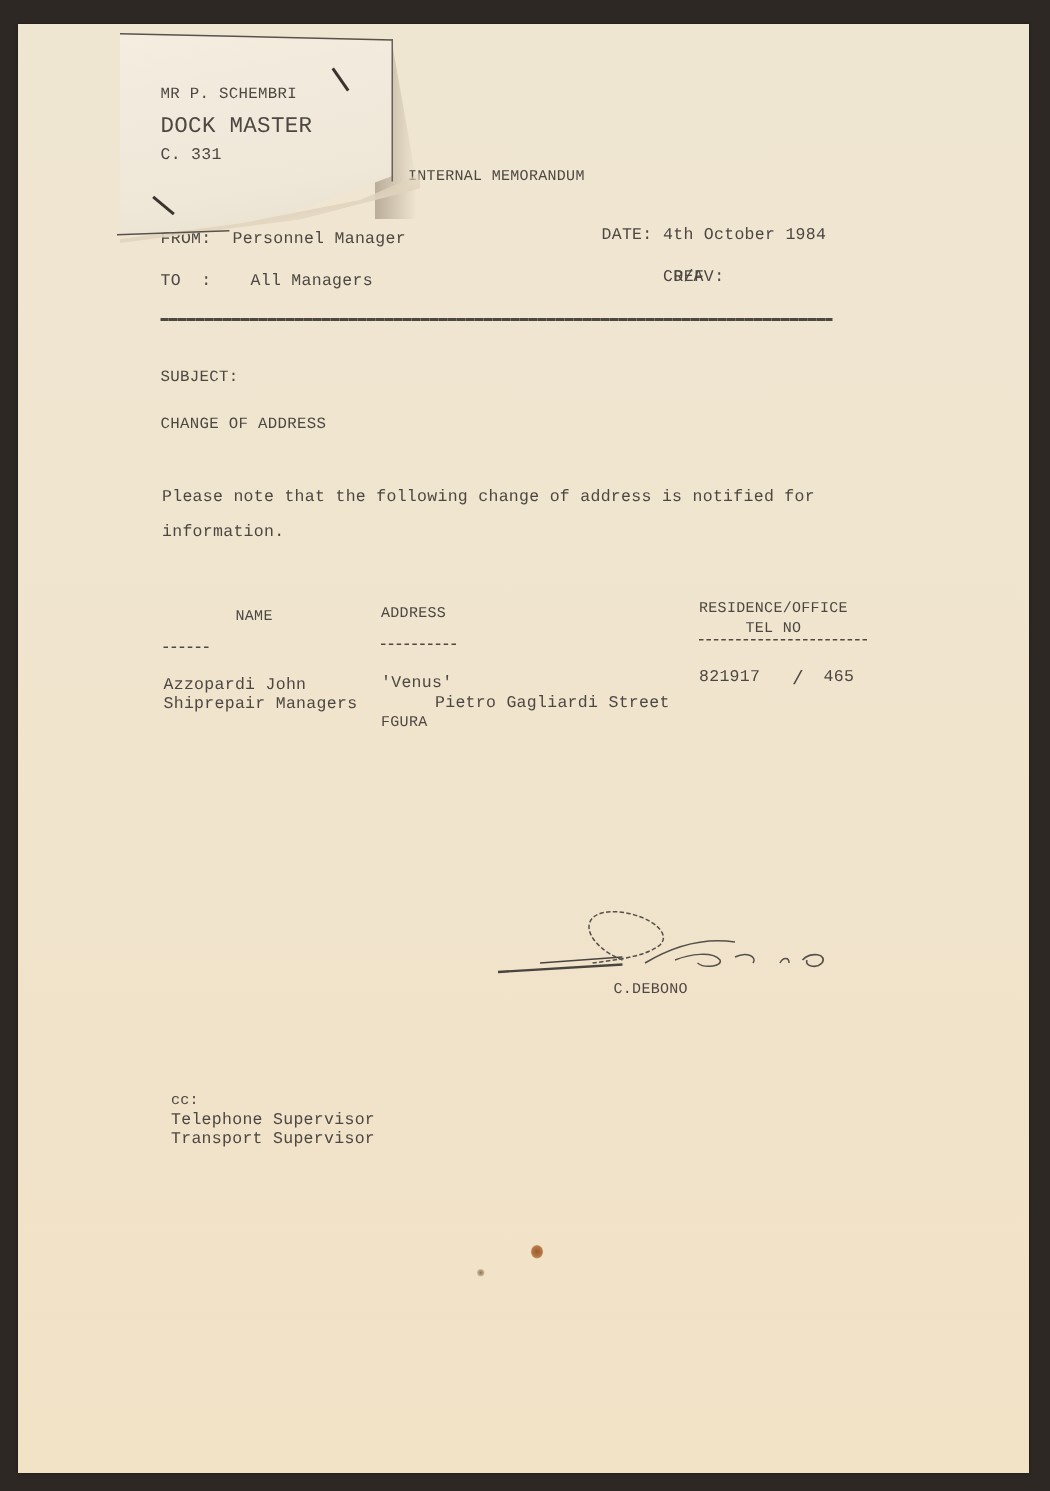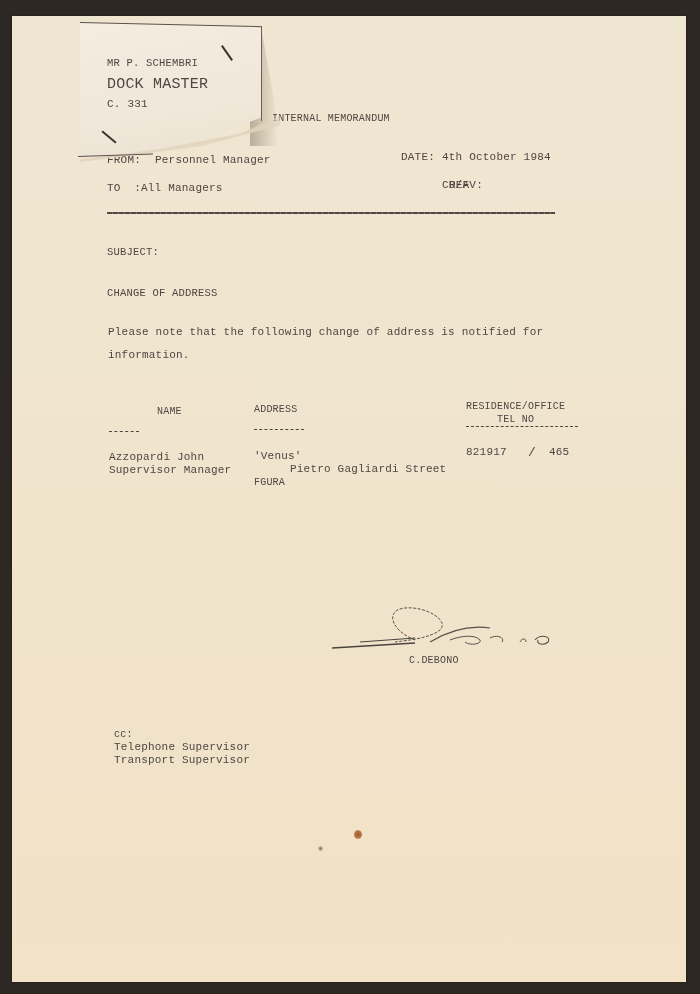--- a/index.html
+++ b/index.html
@@ -122,49 +122,49 @@
 <div class="t" style="left:107px; top:57px; z-index:6; font-size:10.5px;">MR P. SCHEMBRI</div>
 <div class="t" style="left:107px; top:78px; z-index:6; font-size:15px;">DOCK MASTER</div>
 <div class="t" style="left:107px; top:98px; z-index:6; font-size:11px;">C. 331</div>
 
 <div class="t" style="left:272px; top:112px; font-size:10px;">INTERNAL MEMORANDUM</div>
 
 <div class="t" style="left:107px; top:154px;">FROM:</div>
 <div class="t" style="left:155px; top:154px;">Personnel Manager</div>
 
 <div class="t" style="left:107px; top:182px;">TO  :</div>
-<div class="t" style="left:141px; top:182px;">All Managers</div>
+<div class="t" style="left:167px; top:182px;">All Managers</div>
 
 <div class="t" style="left:401px; top:151px;">DATE:</div>
 <div class="t" style="left:442px; top:151px;text-align:center;">4th October 1984</div>
 
 <div class="t" style="left:401px; top:179px;margin-left:48px;">REF :</div>
 <div class="t" style="left:442px; top:179px;">CD/AV</div>
 
 <div class="rule"></div>
 
 <div class="t" style="left:107px; top:246px; font-size:10.5px;">SUBJECT:</div>
-<div class="t" style="left:107px; top:287px; font-size:10.5px;">CHANGE OF ADDRESS</div>
+<div class="t" style="left:107px; top:277px; font-size:10.5px;">CHANGE OF ADDRESS</div>
 
 <div class="t" style="left:108px; top:326px;">Please note that the following change of address is notified for</div>
 <div class="t" style="left:108px; top:349px;">information.</div>
 
 <div class="t" style="left:109px; top:405px; font-size:10px;padding-left:48px;">NAME</div>
 <div class="underline-dash" style="left:109px; top:431px; width:30px;"></div>
 
 <div class="t" style="left:254px; top:403px; font-size:10px;">ADDRESS</div>
 <div class="underline-dash" style="left:254px; top:429px; width:50px;"></div>
 
 <div class="t" style="left:466px; top:400px; font-size:10px;">RESIDENCE/OFFICE</div>
 <div class="t" style="left:497px; top:413px; font-size:10px;">TEL NO</div>
 <div class="underline-dash" style="left:466px; top:426px; width:112px;"></div>
 
 <div>
   <div class="t" style="left:109px; top:451px;">Azzopardi John</div>
-  <div class="t" style="left:109px; top:464px;">Supervisor Manager</div>
+  <div class="t" style="left:109px; top:464px;">Shiprepair Managers</div>
   <div class="t" style="left:254px; top:450px;">'Venus'</div>
   <div class="t" style="left:254px; top:463px;padding-left:36px;">Pietro Gagliardi Street</div>
   <div class="t" style="left:254px; top:476px; font-size:10px;">FGURA</div>
   <div class="t" style="left:466px; top:446px;">821917</div>
   <div class="t" style="left:528px; top:446px; font-size:13px;">/</div>
   <div class="t" style="left:549px; top:446px;">465</div>
 </div>
 
 <div class="sig" style="position:absolute; left:330px; top:600px; width:230px; height:55px;">
   <svg width="230" height="55" viewBox="0 0 230 55">

